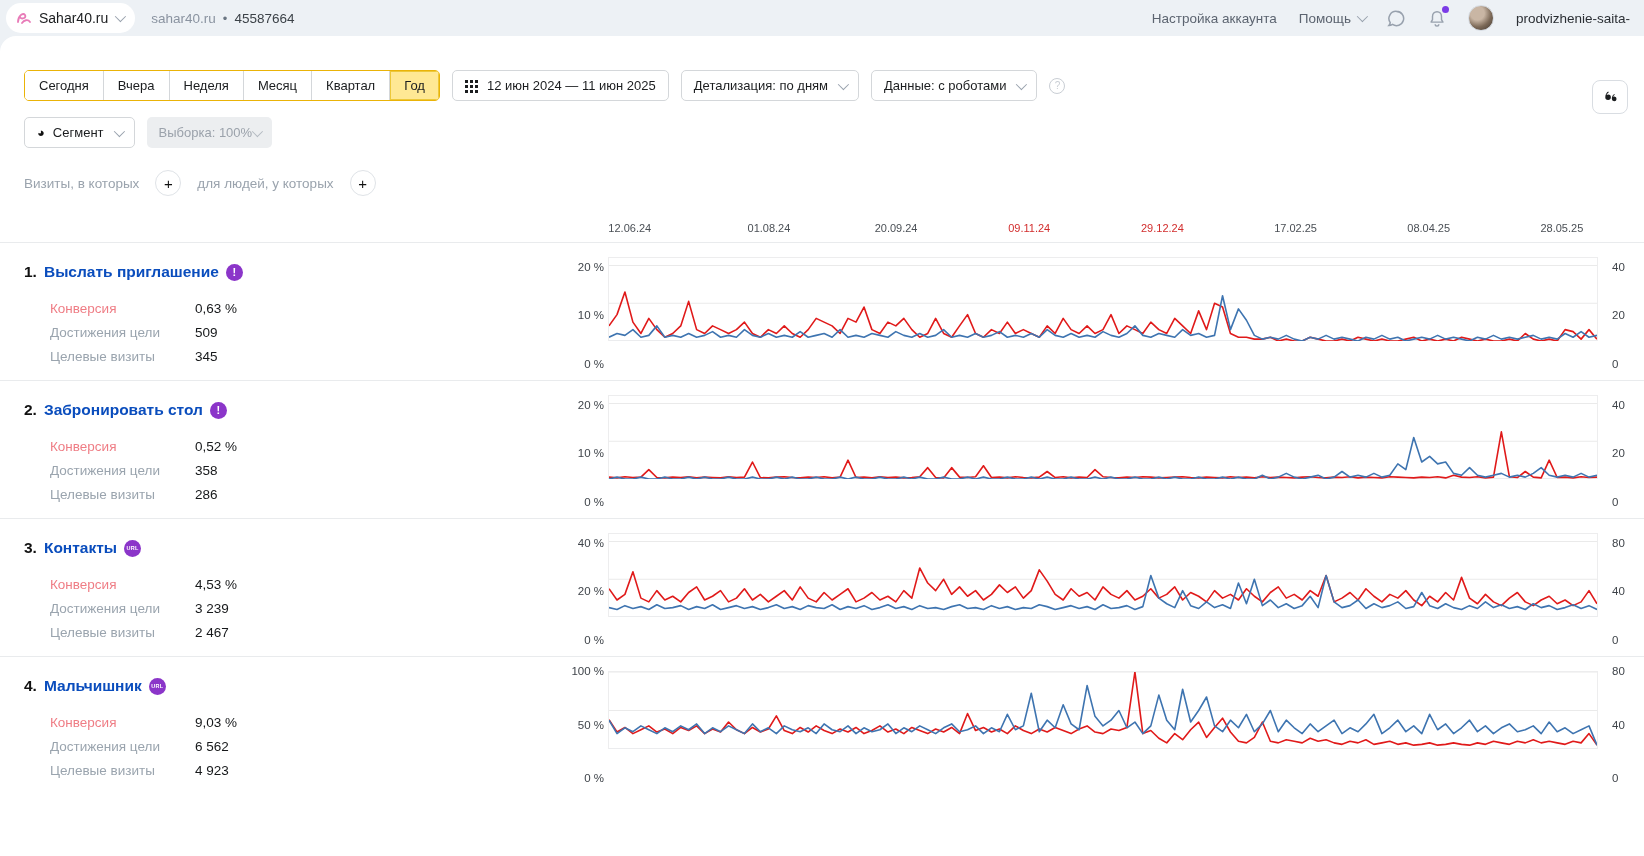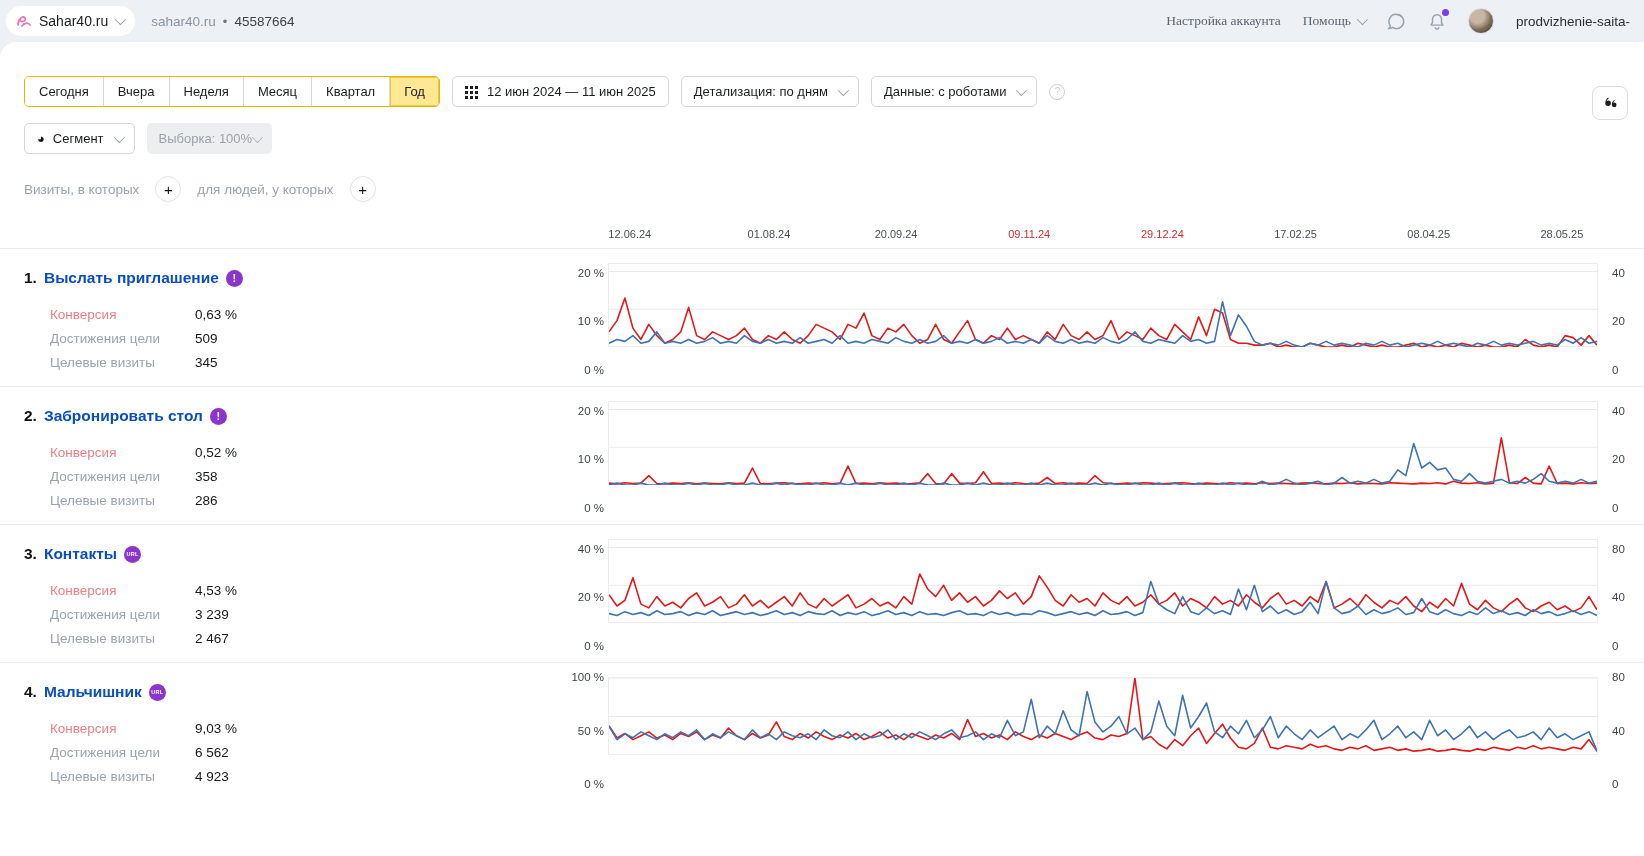--- a/index.html
+++ b/index.html
@@ -1,29 +1,29 @@
 <!DOCTYPE html>
 <html><head>
 <meta charset="utf-8">
 <style>
   * { box-sizing: border-box; margin: 0; padding: 0; }
   html,body { width:1644px; height:856px; overflow:hidden; }
   body { font-family:"Liberation Sans", sans-serif; background:#edf1f5; color:#222; font-size:13px; }
 
   
-  .topbar { height:42px; display:flex; align-items:center; padding:0 14px 0 6px; gap:10px; }
+  .topbar { height:36px; display:flex; align-items:center; padding:0 14px 0 6px; gap:10px; }
   .counter-pill { background:#fff; border-radius:16px; height:30px; display:flex; align-items:center; gap:7px; padding:0 12px 0 10px; cursor:pointer; }
   .counter-pill .name { font-size:14px; color:#1b1d1f; }
   .counter-meta { display:flex; align-items:center; gap:7px; padding-left:6px; }
   .counter-meta .domain { color:#8a93a0; font-size:13.5px; }
   .counter-meta .dot { color:#6b7683; }
   .counter-meta .cid { color:#3c4248; font-size:13.5px; }
   .topbar .spacer { flex:1; }
   .topnav { display:flex; align-items:center; gap:22px; color:#5c6470; font-size:13.5px; }
-  .topnav .navitem { display:flex; align-items:center; gap:6px; cursor:pointer;font-family:Liberation Serif, serif; }
+  .topnav .navitem { display:flex; align-items:center; gap:6px; cursor:pointer; }
   .chev { width:8px; height:8px; border-right:1.6px solid #98a1ad; border-bottom:1.6px solid #98a1ad; transform:rotate(45deg) translateY(-2px); display:inline-block; }
   .icon-btn { position:relative; display:flex; align-items:center; cursor:pointer; }
   .notif-dot { position:absolute; top:-3px; right:-3px; width:7px; height:7px; border-radius:50%; background:#7b3be6; }
   .avatar { width:26px; height:26px; border-radius:50%; background:radial-gradient(circle at 35% 30%, #c9b6a4 0 30%, #7d6a58 60%, #3c332c 100%); border:1px solid #d7dde4; }
   .username { color:#2b2f34; font-size:13.5px; max-width:150px; white-space:nowrap; overflow:hidden; }
 
   
   .content { background:#fff; border-radius:16px 0 0 0; min-height:820px; position:relative; padding-top:26px; }
 
   .title-row { display:flex; align-items:center; gap:10px; padding:14px 24px 8px 24px; }

